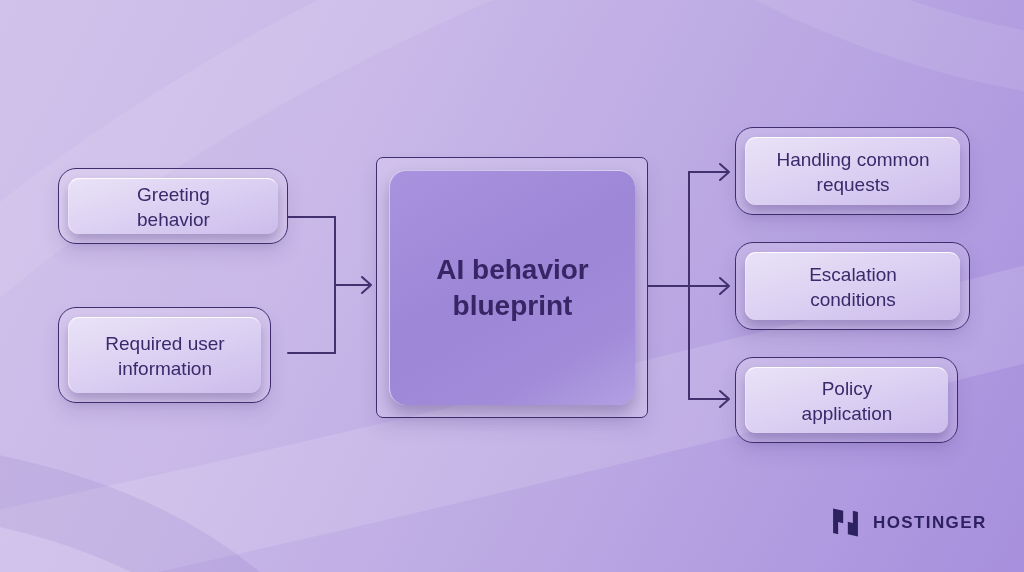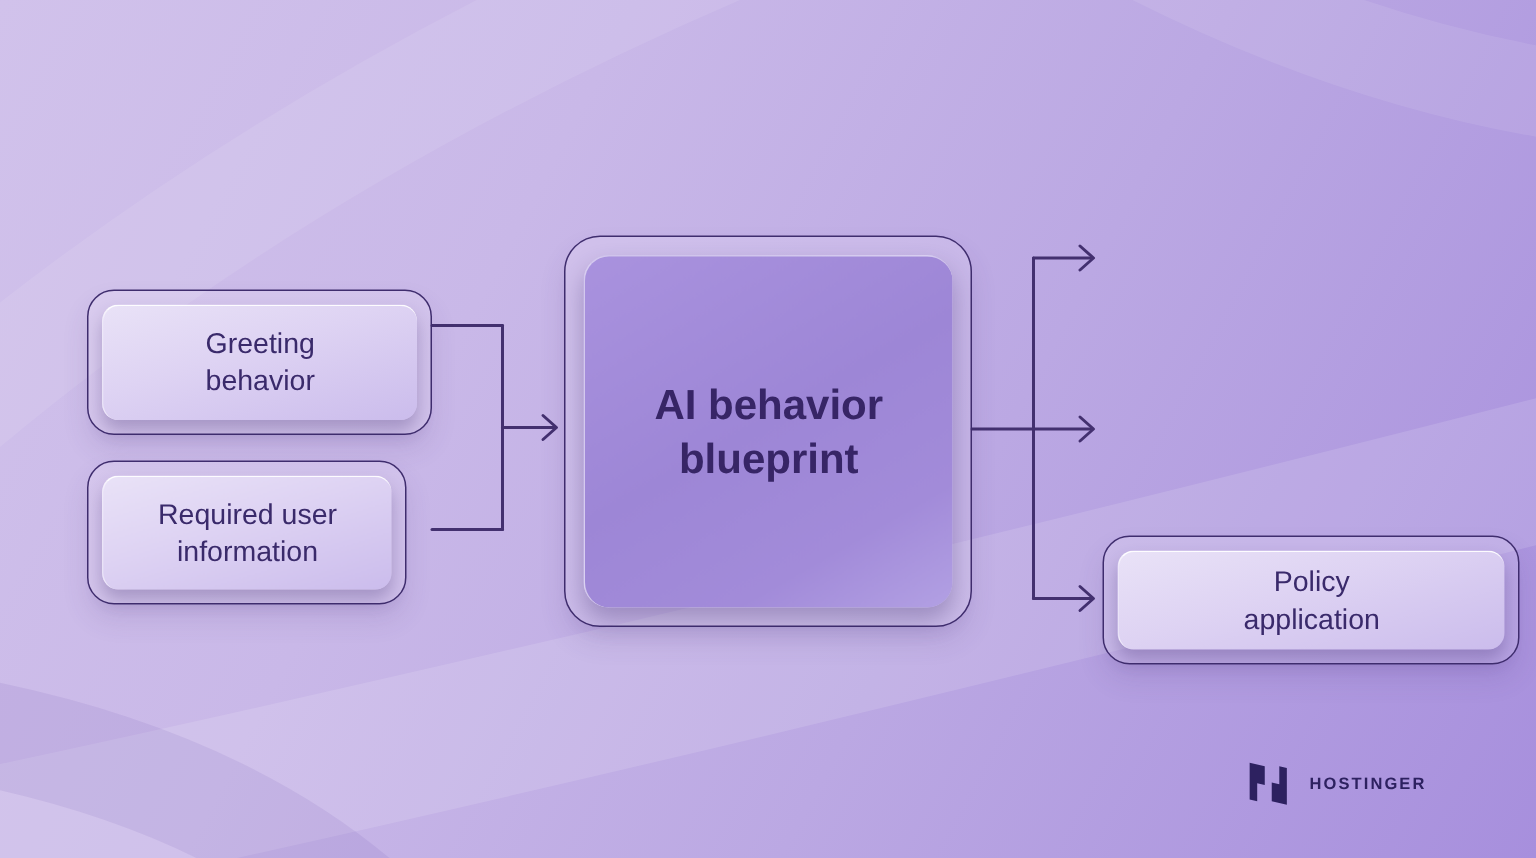--- a/index.html
+++ b/index.html
@@ -29,40 +29,40 @@
     background:linear-gradient(163deg,#e9e2f7 0%,#ded3f3 42%,#cbbcec 100%);
     border-top:1px solid rgba(255,255,255,0.95);
     border-left:1px solid rgba(255,255,255,0.55);
     box-shadow:0 7px 11px rgba(62,42,110,0.30);
     display:flex;align-items:center;justify-content:center;text-align:center;
   }
   .node-label{
     color:#3a2a6b;font-size:19px;line-height:25px;font-weight:500;
     display:inline-block;
   }
-  .node-center{border-radius:24px;padding:12px;}
+  .node-center{border-radius:7px;padding:12px;}
   .node-center .node-glass{
     border-radius:17px;
     background:linear-gradient(150deg,#a992de 0%,#9d86d6 48%,#a28bd9 78%,#b2a0e3 100%);
     box-shadow:0 9px 16px rgba(55,36,102,0.32);
     border-top:1px solid rgba(255,255,255,0.5);
   }
   .node-center .node-label{font-size:28px;line-height:36px;font-weight:700;color:#372566;}
-  .pos-in1{left:58px;top:168px;width:230px;height:97px;margin-top:25px;}
+  .pos-in1{left:58px;top:168px;width:230px;height:76px;}
   .pos-in2{left:58px;top:307px;width:213px;height:96px;}
   .pos-center{left:376px;top:157px;width:272px;height:261px;}
   .pos-out1{left:735px;top:127px;width:235px;height:88px;}
   .pos-out2{left:735px;top:242px;width:235px;height:88px;}
-  .pos-out3{left:735px;top:357px;width:278px;height:86px;}
+  .pos-out3{left:735px;top:357px;width:223px;height:86px;}
   .logo{
     position:absolute;left:830px;top:504px;z-index:2;
     display:flex;align-items:center;gap:12px;
   }
   .logo-text{
-    color:#2d2160;font-size:11px;font-weight:700;letter-spacing:1.4px;
+    color:#2d2160;font-size:17px;font-weight:700;letter-spacing:1.4px;
   }
 </style>
 </head>
 <body>
 
 <div class="stage">
 
   <svg class="bg-decor" width="1024" height="572" viewBox="0 0 1024 572">
     <path d="M-80,575 Q420,470 1100,295" fill="none" stroke="rgba(255,255,255,0.13)" stroke-width="95"></path>
     <path d="M-60,300 Q190,80 540,-60" fill="none" stroke="rgba(255,255,255,0.09)" stroke-width="75"></path>
@@ -100,21 +100,31 @@
       <span class="node-label" style="max-width:170px">Required user information</span>
     </div>
   </div>
 
   <div class="node node-center pos-center">
     <div class="node-glass">
       <span class="node-label" style="max-width:200px">AI behavior blueprint</span>
     </div>
   </div>
 
+  <div class="node pos-out1">
+    <div class="node-glass">
+      <span class="node-label" style="max-width:185px">Handling common requests</span>
+    </div>
+  </div>
 
+  <div class="node pos-out2">
+    <div class="node-glass">
+      <span class="node-label" style="max-width:130px">Escalation conditions</span>
+    </div>
+  </div>
 
   <div class="node pos-out3">
     <div class="node-glass">
       <span class="node-label" style="max-width:130px">Policy application</span>
     </div>
   </div>
 
   <div class="logo">
     <svg width="31" height="37" viewBox="0 0 80 88">
       <g fill="#2d2160">

